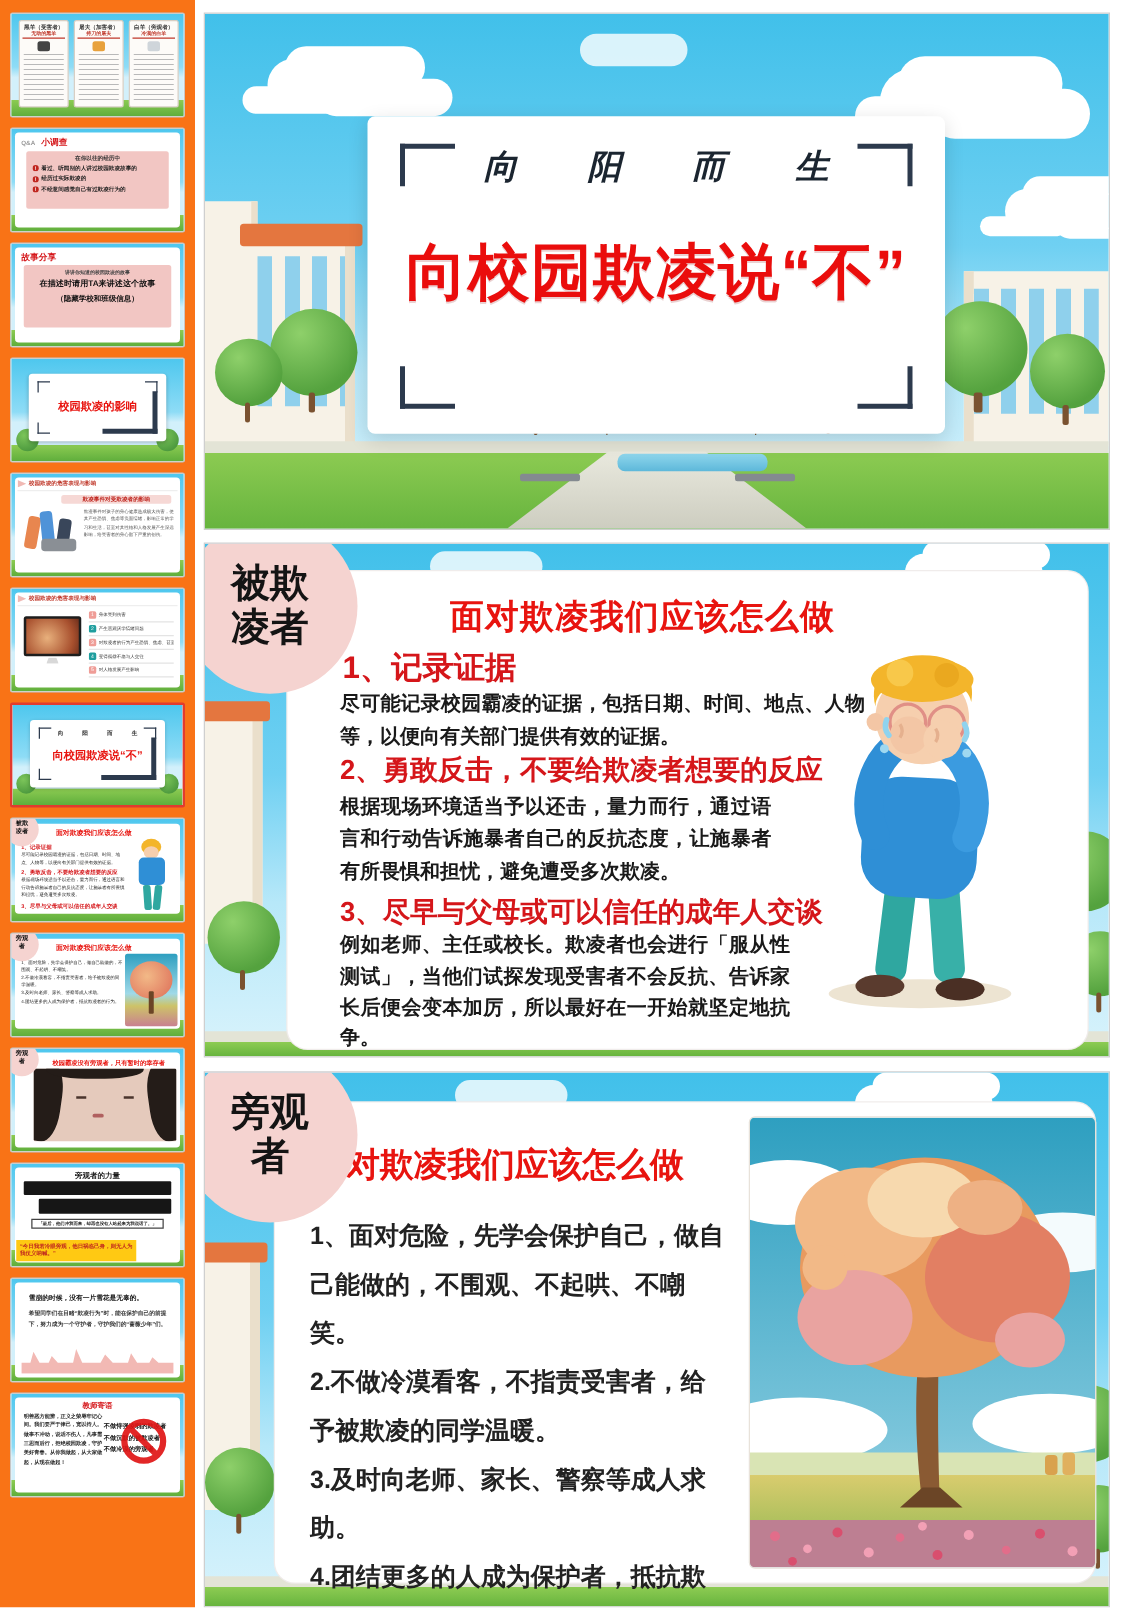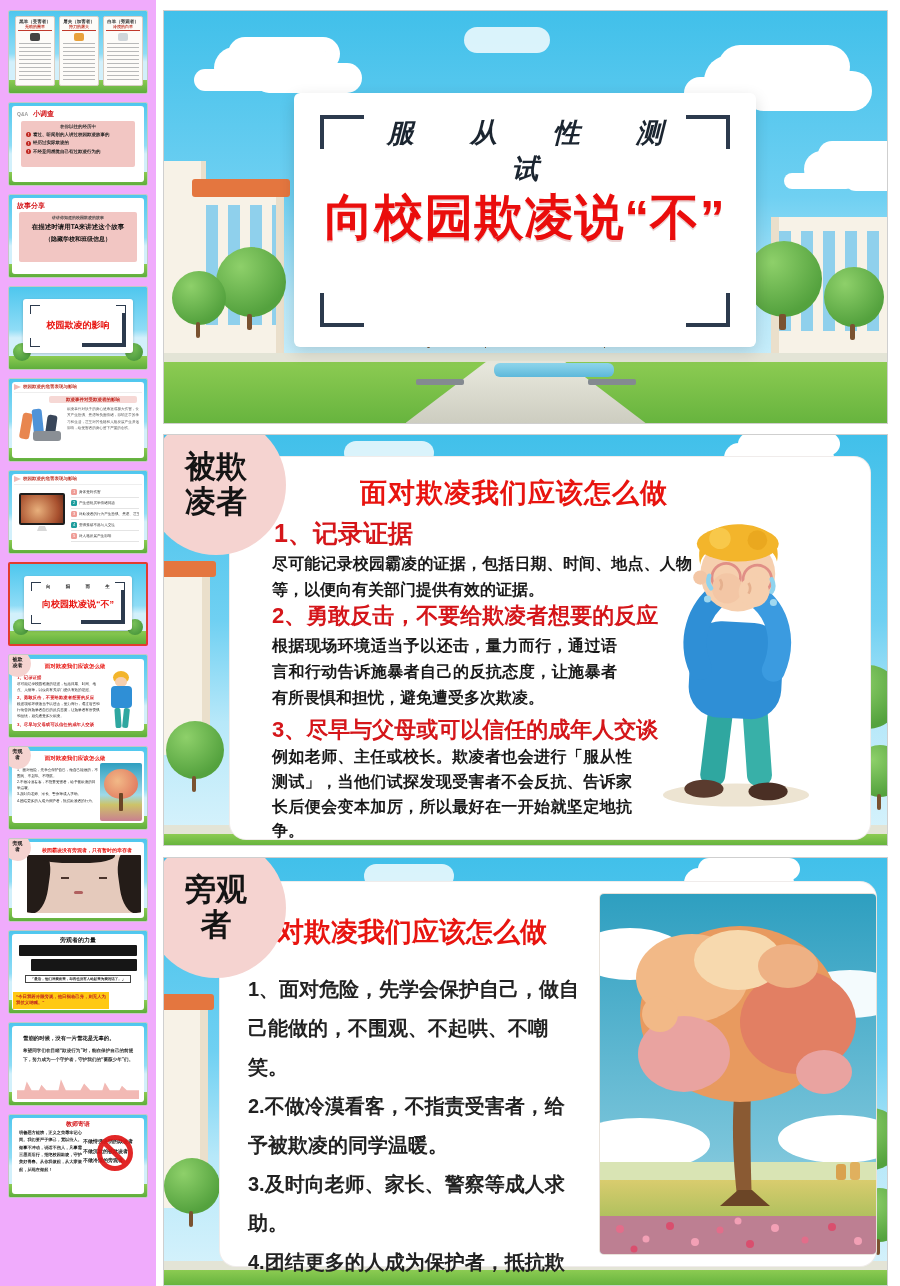--- a/index.html
+++ b/index.html
@@ -1,19 +1,19 @@
 <!DOCTYPE html>
 <html><head>
 <meta charset="utf-8">
 <style>
   html,body{margin:0;padding:0}
   body{width:900px;height:1286px;background:#ffffff;position:relative;overflow:hidden;
        font-family:"Liberation Sans","DejaVu Sans",sans-serif;-webkit-font-smoothing:antialiased}
   
-  .sidebar{position:absolute;left:0;top:0;width:156px;height:1286px;padding:10px 0 0 8px;box-sizing:border-box;background:#f0abfc}
+  .sidebar{position:absolute;left:0;top:0;width:156px;height:1286px;padding:10px 0 0 8px;box-sizing:border-box;background:#f97316}
   .thumb{position:relative;width:140px;height:84px;margin-bottom:8px;background:#fff;border:1px solid #c6c6c6;
          border-radius:2px;overflow:hidden;box-sizing:border-box;cursor:pointer}
   .thumb.selected{border:2px solid #e23b2e}
   .msky{position:absolute;inset:0;background:linear-gradient(180deg,#4ec7ee 0%,#8edcf6 52%,#d2f0fb 62%,#d2f0fb 100%)}
   .mgrass{position:absolute;left:0;right:0;bottom:0;height:13px;background:linear-gradient(180deg,#8ccb52,#5fae3c)}
   .mtree{position:absolute;border-radius:50%;background:radial-gradient(circle at 35% 30%,#7cc55a,#4e9b3f 72%)}
   .mpanel{position:absolute;background:#fff;border-radius:3px}
   .flines{background:repeating-linear-gradient(180deg,#b9b9b9 0 1px,transparent 1px 4px)}
   
   .m3c{position:absolute;top:5px;width:40px;height:70px;background:#fdfbf8;border:1px solid #d8cfc4;border-radius:2px;padding:2px 2px;box-sizing:border-box}
@@ -379,21 +379,21 @@
     <div class="lawn" style="height:70px"></div>
     <div class="path" style="width:240px;height:62px"></div>
     <div class="pond" style="left:330px;top:352px;width:120px;height:14px"></div>
     <div class="bench" style="left:252px;top:368px;width:48px"></div>
     <div class="bench" style="left:424px;top:368px;width:48px"></div>
     <div class="tcard">
       <div class="br tl"></div>
       <div class="br tr"></div>
       <div class="br bl"></div>
       <div class="br br2"></div>
-      <div class="kick">服从性测试</div>
+      <div class="kick">向阳而生</div>
       <div class="bigt">向校园欺凌说“不”</div>
     </div>
   </section>
 
   <section class="slide" id="slide2">
     <div class="sky"></div>
     <div class="cloud soft" style="left:180px;top:6px;width:90px;height:24px"></div>
     <div class="cloud b1" style="left:560px;top:8px;width:110px;height:30px"></div>
     <div class="bldg" style="left:0;top:140px;width:46px;height:180px"></div>
     <div class="roof" style="left:-4px;top:126px;width:56px;height:16px"></div>

